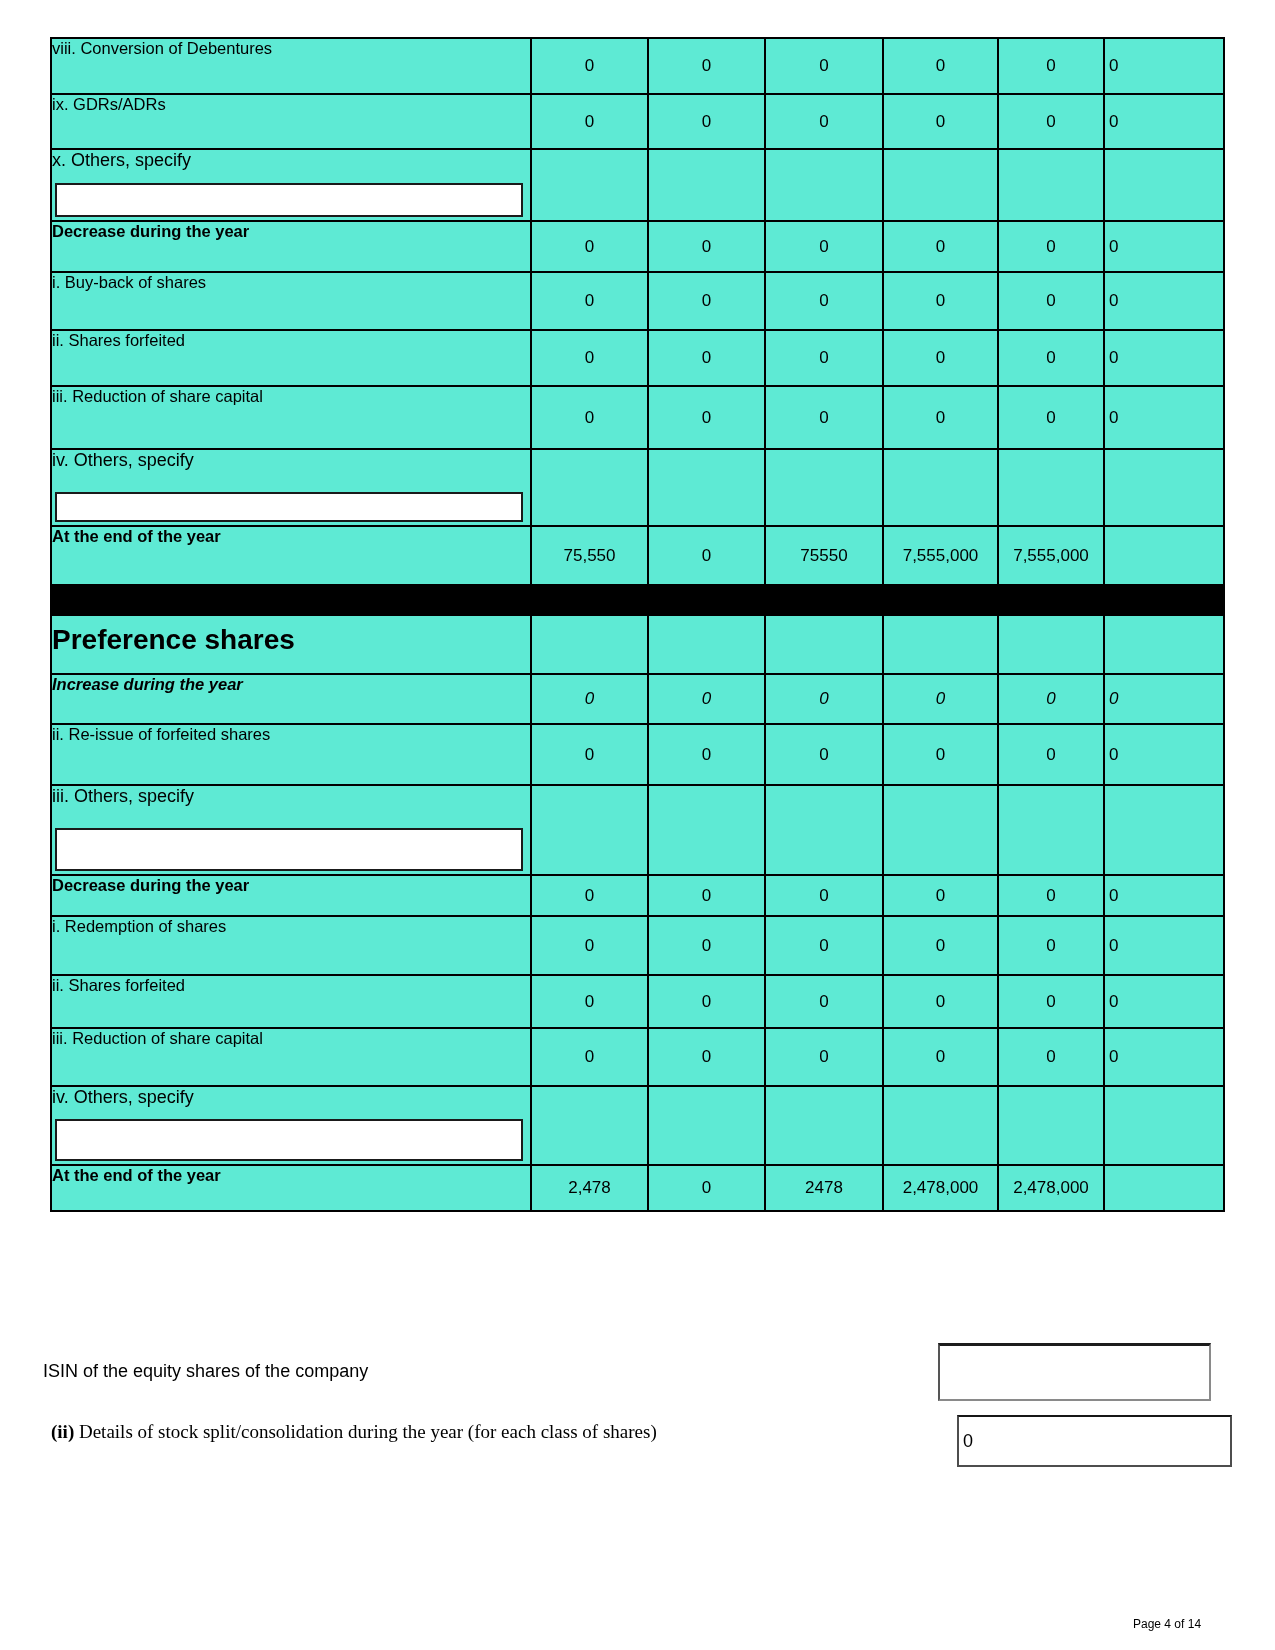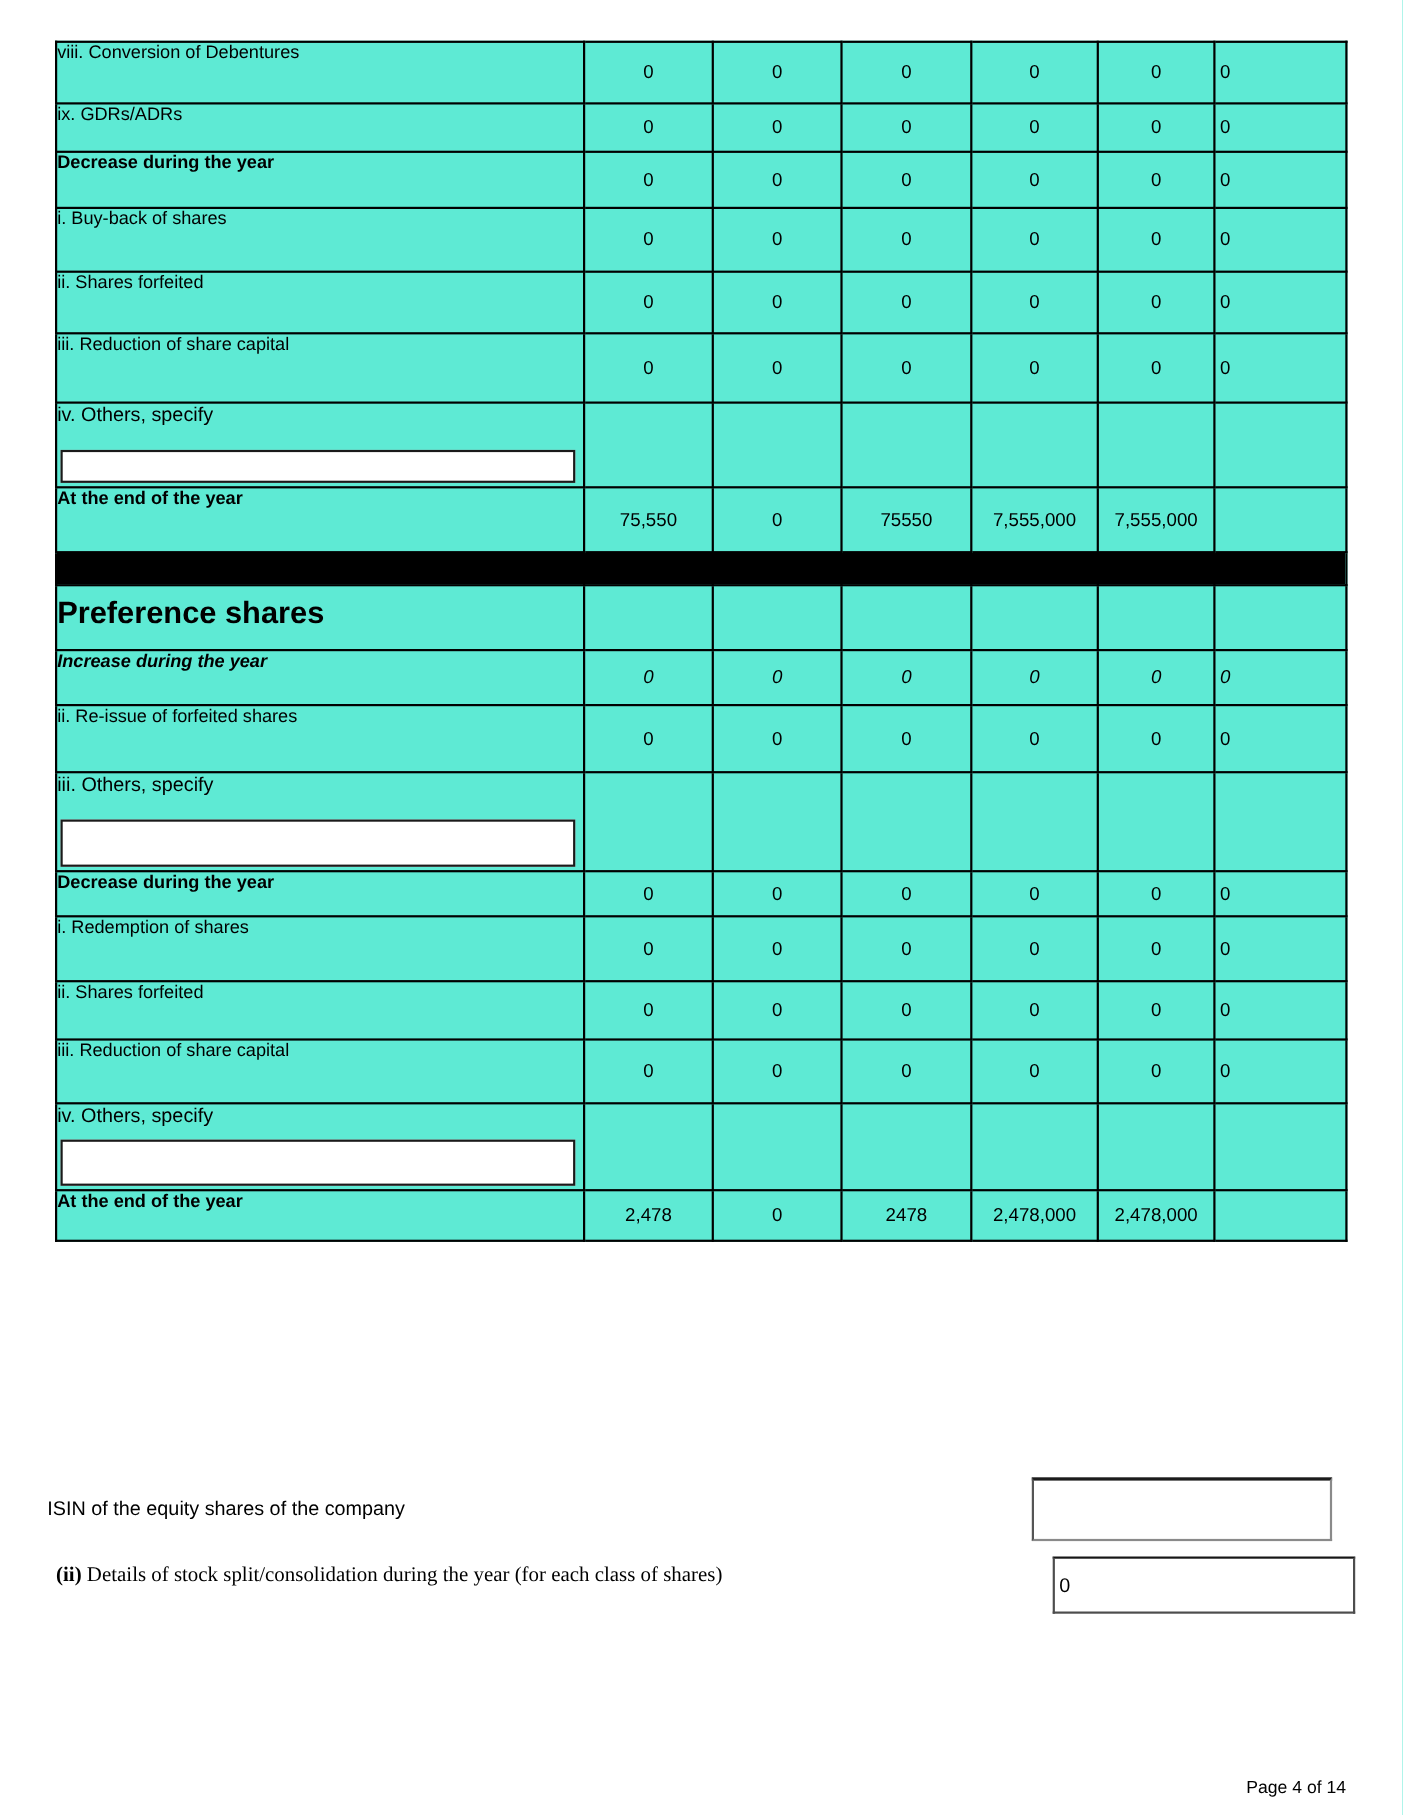--- a/index.html
+++ b/index.html
@@ -46,21 +46,21 @@
   }
   .split-label .pfx{font-weight:bold;}
   .split-box{
     position:absolute;left:957px;top:1415px;width:275px;height:52px;
     background:#fff;box-sizing:border-box;
     border:2px solid #4d4d4d;border-top:2px solid #161616;
     display:flex;align-items:center;padding-left:4px;
     font-size:18px;font-family:"Liberation Sans",sans-serif;
   }
   .page-indicator{
-    position:absolute;left:1133px;top:1617px;font-size:16px;
+    position:absolute;left:1133px;top:1617px;font-size:12px;
   }
 </style>
 </head>
 <body>
 
 <table class="share-table">
   <colgroup>
     <col style="width:480px">
       <col style="width:117px">
       <col style="width:117px">
@@ -74,30 +74,42 @@
         <td class="lbl normal">
           <div>viii. Conversion of Debentures</div>
         </td>
         <td class="val">0</td>
         <td class="val">0</td>
         <td class="val">0</td>
         <td class="val">0</td>
         <td class="val">0</td>
         <td class="val last">0</td>
       </tr>
-      <tr style="height: 44px;">
+      <tr style="height: 55px;">
         <td class="lbl normal">
           <div>ix. GDRs/ADRs</div>
         </td>
         <td class="val">0</td>
         <td class="val">0</td>
         <td class="val">0</td>
         <td class="val">0</td>
         <td class="val">0</td>
         <td class="val last">0</td>
+      </tr>
+      <tr style="height: 72px;">
+        <td class="lbl input">
+          <div>x. Others, specify</div>
+          <div class="inbox" style="height: 34px;"></div>
+        </td>
+        <td class="val"></td>
+        <td class="val"></td>
+        <td class="val"></td>
+        <td class="val"></td>
+        <td class="val"></td>
+        <td class="val last"></td>
       </tr>
       <tr style="height: 51px;">
         <td class="lbl bold">
           <div>Decrease during the year</div>
         </td>
         <td class="val">0</td>
         <td class="val">0</td>
         <td class="val">0</td>
         <td class="val">0</td>
         <td class="val">0</td>

